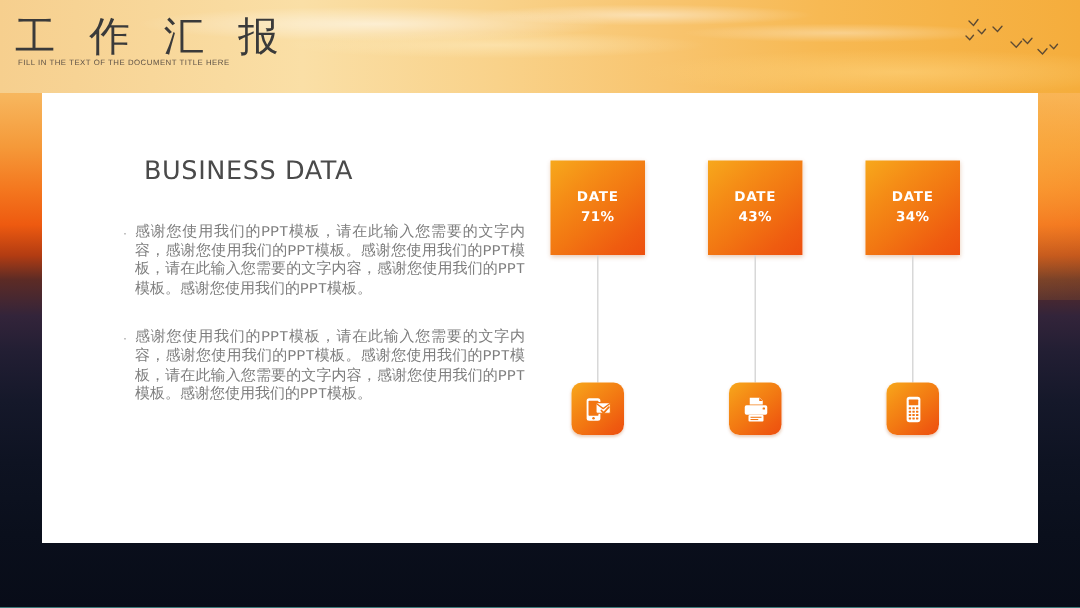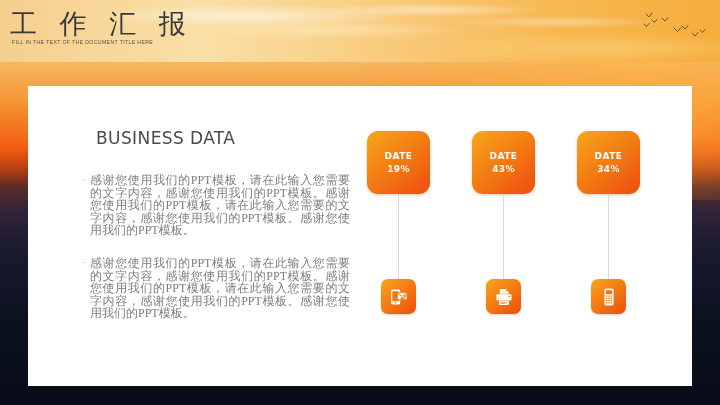--- a/index.html
+++ b/index.html
@@ -101,21 +101,20 @@
   }
 
   
   .panel {
     position: absolute;
     left: 28px;
     top: 62px;
     width: 664px;
     height: 300px;
     background: #ffffff;
-    margin-top: 24px;
   }
 
   .section-title {
     position: absolute;
     left: 68px;
     top: 42px;
     font-size: 17px;
     letter-spacing: 0.4px;
     color: #4a4a4a;
     font-family: "DejaVu Sans", sans-serif;
@@ -138,44 +137,44 @@
   .bullet-dot {
     width: 8px;
     flex: 0 0 8px;
     color: #9a9a9a;
     font-size: 8px;
     line-height: 12.5px;
     text-align: left;
   }
   .bullet-text {
     flex: 1 1 auto;
-    font-size: 12px;
+    font-size: 10px;
     line-height: 12.6px;
     color: #7d7d7d;
-    font-family: Liberation Serif, serif;
+    font-family: Liberation Mono, monospace;
     text-align: justify;
   }
 
   
   .col {
     position: absolute;
     top: 0;
     width: 106px;
   }
   .col-1 { left: 317px; }
   .col-2 { left: 422px; }
   .col-3 { left: 527px; }
 
   .date-card {
     position: absolute;
     left: 22px;
     top: 45px;
     width: 63px;
     height: 63px;
-    border-radius: 11px;
+    border-radius: 0;
     background: linear-gradient(140deg, #f7a81c 0%, #f58d16 28%, #f27612 55%, #ef5c10 82%, #ed4f0e 100%);
     box-shadow: 0 1px 3px rgba(180,80,10,0.30);
     display: flex;
     flex-direction: column;
     align-items: center;
     justify-content: center;
   }
   .date-label {
     font-size: 9px;
     font-weight: bold;
@@ -253,21 +252,21 @@
       </div>
       <div class="bullet-row">
         <div class="bullet-dot">·</div>
         <div class="bullet-text">感谢您使用我们的PPT模板，请在此输入您需要的文字内容，感谢您使用我们的PPT模板。感谢您使用我们的PPT模板，请在此输入您需要的文字内容，感谢您使用我们的PPT模板。感谢您使用我们的PPT模板。</div>
       </div>
     </div>
 
     <div class="col col-1">
       <div class="date-card">
         <div class="date-label">DATE</div>
-        <div class="date-value">19%</div>
+        <div class="date-value">71%</div>
       </div>
       <div class="connector"></div>
       <div class="icon-card">
         <svg width="20" height="20" viewBox="0 0 24 24">
           <rect x="2.5" y="3" width="11" height="18" rx="2" fill="#ffffff"></rect>
           <rect x="4" y="5" width="8" height="12" rx="0.6" fill="#f27612"></rect>
           <circle cx="8" cy="19" r="1" fill="#f27612"></circle>
           <rect x="10" y="6.5" width="11.5" height="8.5" rx="1" fill="#ffffff" stroke="#f27612" stroke-width="0.9"></rect>
           <path d="M10.3 7.2 L15.75 11.3 L21.2 7.2" fill="none" stroke="#f27612" stroke-width="1.1" stroke-linejoin="round"></path>
           <path d="M14.3 12.8 l1.8 1.9 l4.2 -4.6" fill="none" stroke="#f27612" stroke-width="1.4" stroke-linecap="round" stroke-linejoin="round"></path>

